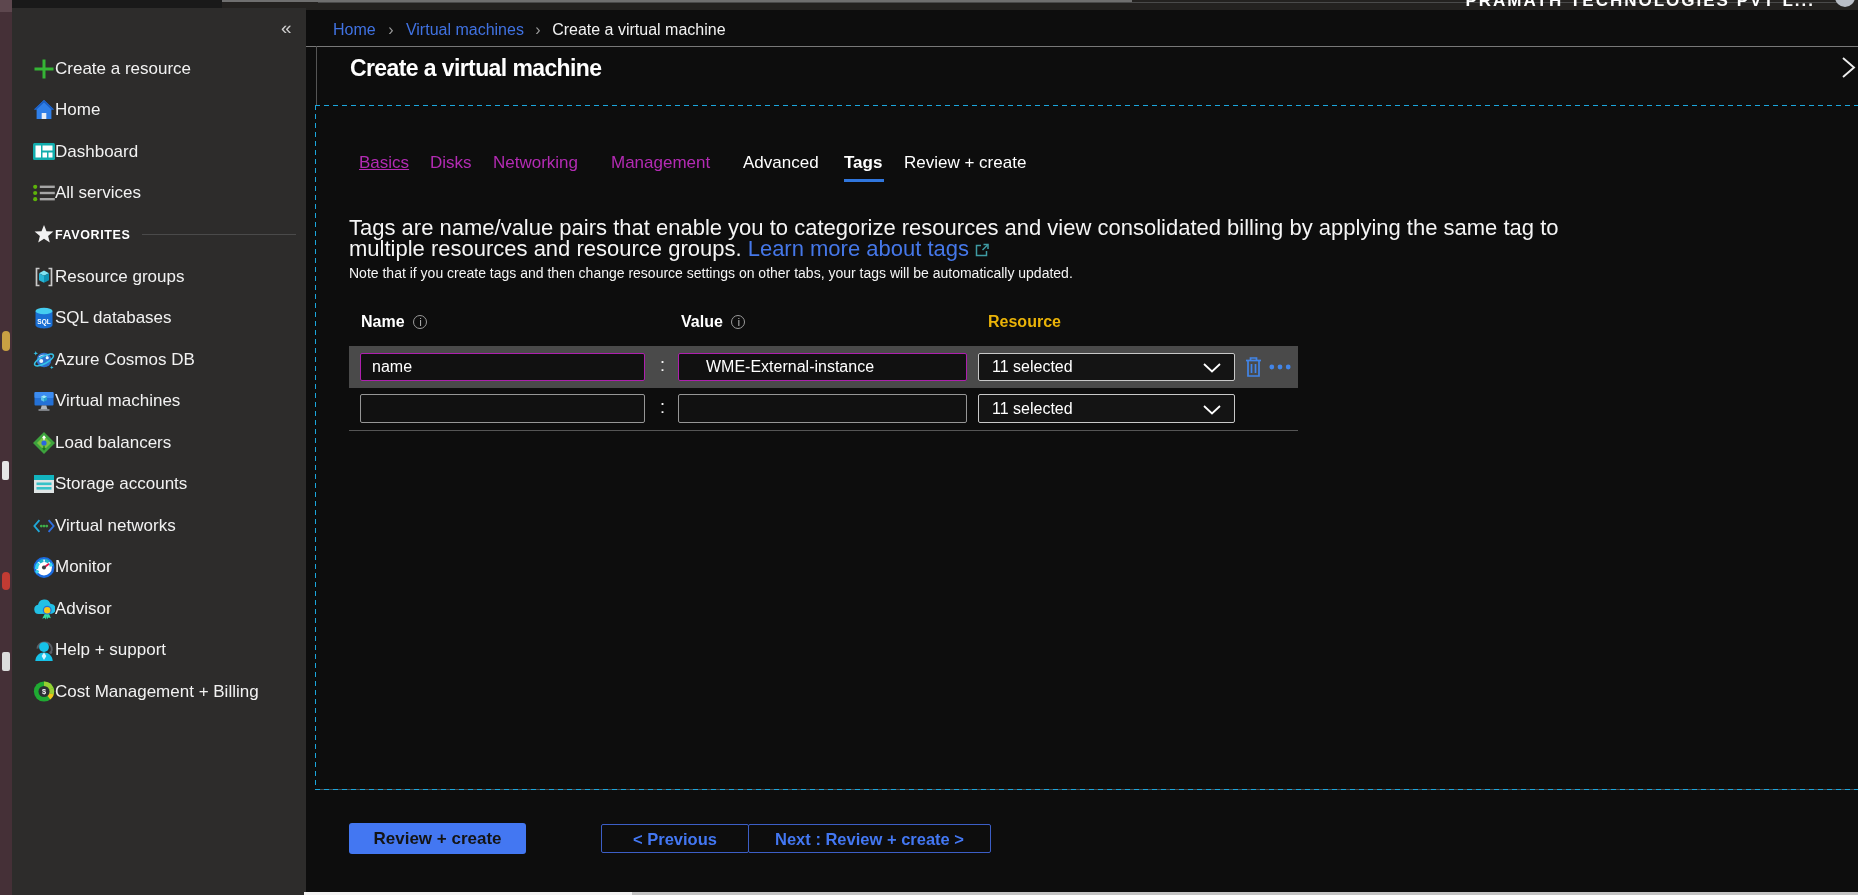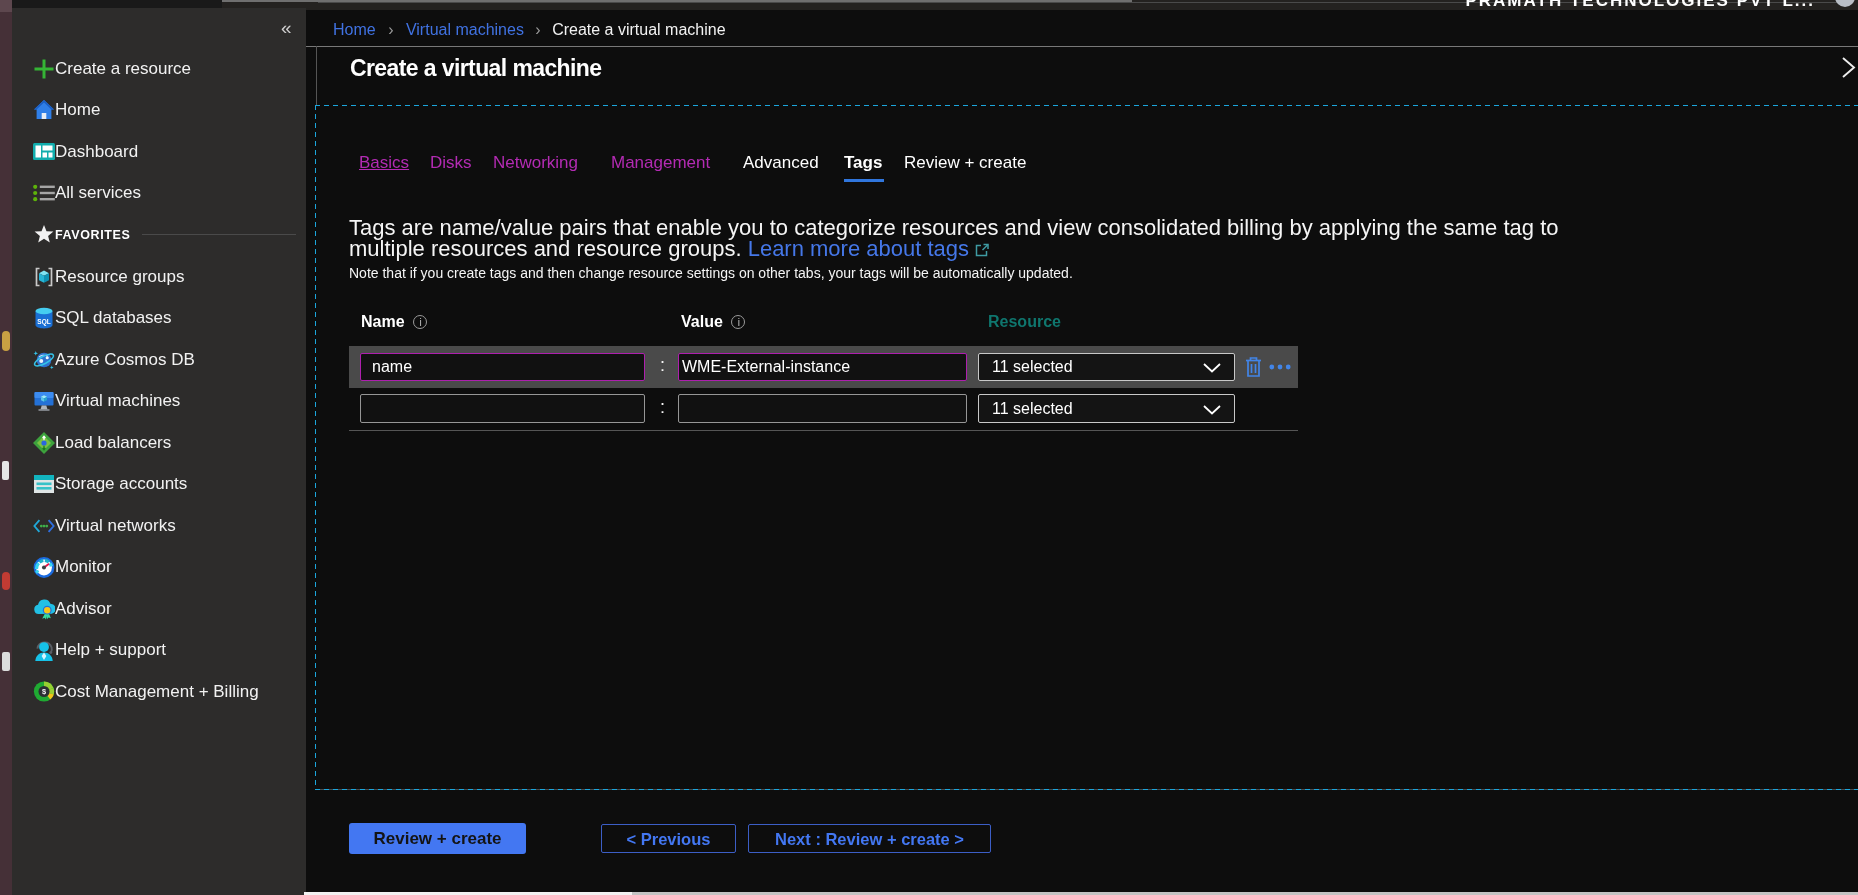--- a/index.html
+++ b/index.html
@@ -263,30 +263,30 @@
         <path d="M8.5 1.5H13v4.5" fill="none" stroke="#3f9ba3" stroke-width="1.5"></path>
         <path d="M13 1.5L7.5 7" fill="none" stroke="#3f9ba3" stroke-width="1.5"></path>
       </svg>
   </div>
   <div class="abs" id="para2" style="left:349px;top:265px;font-size:14px;color:#f5f5f5;z-index:5;">
     Note that if you create tags and then change resource settings on other tabs, your tags will be automatically updated.
   </div>
 
   <div class="abs" style="left:361px;top:313px;font-size:16px;font-weight:700;color:#ffffff;z-index:5;">Name <span class="info"></span></div>
   <div class="abs" style="left:681px;top:313px;font-size:16px;font-weight:700;color:#ffffff;z-index:5;">Value <span class="info"></span></div>
-  <div class="abs" style="left:988px;top:313px;font-size:16px;font-weight:700;color:#0f766e;z-index:5;">Resource</div>
+  <div class="abs" style="left:988px;top:313px;font-size:16px;font-weight:700;color:#eab308;z-index:5;">Resource</div>
 
   <div class="abs" style="left:349px;top:346px;width:949px;height:42px;background:#4a4a4a;z-index:4;"></div>
 
   <div class="abs inp" style="left:360px;top:353px;width:285px;height:28px;border:1.5px solid #ae1fae;z-index:5;">
       <span style="padding-left:11px;">name</span>
     </div>
   <div class="abs" style="left:660px;top:355px;color:#f5f5f5;font-size:18px;z-index:5;">:</div>
   <div class="abs inp" style="left:678px;top:353px;width:289px;height:28px;border:1.5px solid #ae1fae;z-index:5;">
-      <span style="padding-left:3px;">WME-External-instance</span>
+      <span style="padding-left:27px;">WME-External-instance</span>
     </div>
   <div class="abs sel" style="left:978px;top:353px;width:257px;height:28px;z-index:5;">
       <span style="padding-left:13px;">11 selected</span>
     <svg width="18" height="10" viewBox="0 0 18 10" style="position:absolute;right:13px;top:9px;">
         <polyline points="1,1 9,8.5 17,1" fill="none" stroke="#ffffff" stroke-width="1.8"></polyline>
       </svg>
   </div>
 
   <svg class="abs" style="left:1245px;top:356px;z-index:5;" width="17" height="22" viewBox="0 0 17 22">
     <path d="M1 4.5h15" stroke="#4285e8" stroke-width="1.7" fill="none"></path>
@@ -308,21 +308,21 @@
     <svg width="18" height="10" viewBox="0 0 18 10" style="position:absolute;right:13px;top:10px;">
         <polyline points="1,1 9,8.5 17,1" fill="none" stroke="#ffffff" stroke-width="1.8"></polyline>
       </svg>
   </div>
 
   <div class="abs" style="left:349px;top:429.5px;width:949px;height:1px;background:#555555;z-index:5;"></div>
 
   <div class="abs" style="left:316px;top:789px;width:1542px;height:1px;background:#4a4a4a;z-index:3;"></div>
 
   <div class="abs" style="left:349px;top:823px;width:177px;height:31px;background:#4377f2;border-radius:3px;color:#141414;font-size:17px;font-weight:700;text-align:center;line-height:31px;z-index:5;">Review + create</div>
-  <div class="abs btn2" style="left:601px;top:824px;width:135px;height:29px;z-index:5;">&lt; Previous</div>
+  <div class="abs btn2" style="left:601px;top:824px;width:148px;height:29px;z-index:5;">&lt; Previous</div>
   <div class="abs btn2" style="left:748px;top:824px;width:243px;height:29px;z-index:5;">Next : Review + create &gt;</div>
 
   <div class="abs" style="left:304px;top:892px;width:1554px;height:3px;background:#f2f2f2;"></div>
   <div class="abs" style="left:632px;top:892px;width:1226px;height:3px;background:#c3c3c3;"></div>
 
 </div>
 <style>
   .tab { top:153px; font-size:17px; z-index:5; }
   .nitem { height:41.55px; display:flex; align-items:center; position:relative; }
   .nicon { width:22px; margin-left:21px; display:flex; justify-content:center; align-items:center; flex:none; }

